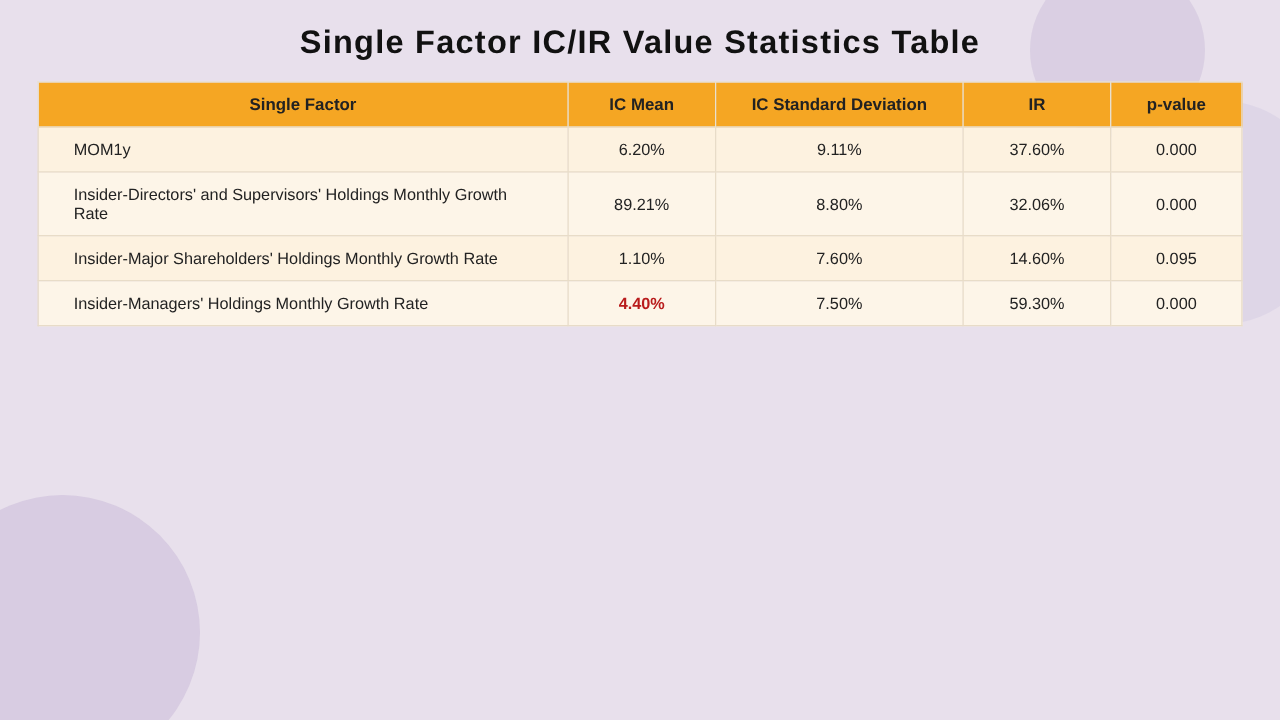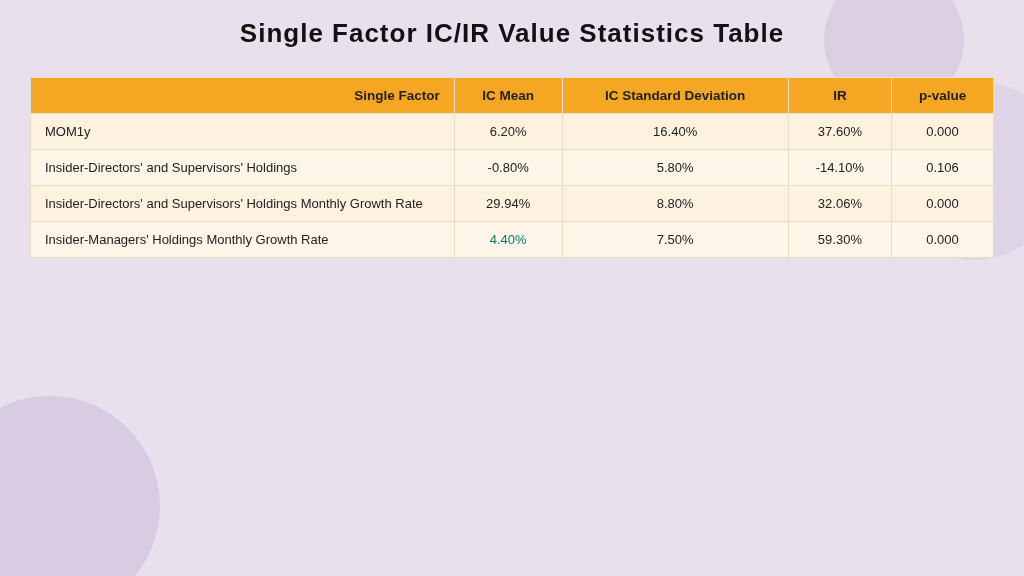--- a/index.html
+++ b/index.html
@@ -52,21 +52,21 @@
       position: relative;
       z-index: 1;
       padding: 18px 30px 12px 30px;
     }
 
     .page-title {
       text-align: center;
       font-size: 26px;
       font-weight: 900;
       color: #111;
-      margin-bottom: 28px;
+      margin-bottom: 16px;
       letter-spacing: 1px;
     }
 
     table {
       width: 100%;
       border-collapse: collapse;
       background: transparent;
     }
 
     thead tr {
@@ -75,48 +75,48 @@
 
     thead th {
       padding: 10px 14px;
       font-size: 13.5px;
       font-weight: 700;
       color: #222;
       border: 1.5px solid #e8e0d0;
     }
 
     thead th.col-factor {
-      text-align: right;
+      text-align: center;
       width: 44%;
     }
 
     tbody tr {
       background: #fdf2e0;
     }
 
     tbody tr:nth-child(even) {
       background: #fdf5e8;
     }
 
     tbody td {
-      padding: 10px 14px;
+      padding: 10px 28px;
       font-size: 13px;
       color: #222;
       border: 1.5px solid #e8dcc8;
       text-align: center;
     }
 
     tbody td.col-factor {
       text-align: left;
       font-size: 13px;
     }
 
     .highlight-pink {
-      color: #0f766e;
-      font-weight: 400;
+      color: #b91c1c;
+      font-weight: 700;
     }
   </style>
 </head>
 <body>
 
 <div class="bg-shape-left"></div>
 <div class="bg-shape-right"></div>
 <div class="bg-shape-top-right"></div>
 
 <div class="page-container">
@@ -129,37 +129,37 @@
         <th>IC   Mean</th>
         <th>IC Standard Deviation</th>
         <th>IR</th>
         <th>p-value</th>
       </tr>
     </thead>
     <tbody id="table-body">
     <tr>
           <td class="col-factor">MOM1y</td>
           <td>6.20%</td>
-          <td>16.40%</td>
+          <td>9.11%</td>
           <td>37.60%</td>
           <td>0.000</td>
         </tr>
         <tr>
-          <td class="col-factor">Insider-Directors'  and  Supervisors'  Holdings</td>
-          <td>-0.80%</td>
-          <td>5.80%</td>
-          <td>-14.10%</td>
-          <td>0.106</td>
-        </tr>
-        <tr>
           <td class="col-factor">Insider-Directors'  and  Supervisors'  Holdings  Monthly Growth Rate</td>
-          <td>29.94%</td>
+          <td>89.21%</td>
           <td>8.80%</td>
           <td>32.06%</td>
           <td>0.000</td>
+        </tr>
+        <tr>
+          <td class="col-factor">Insider-Major  Shareholders'  Holdings  Monthly  Growth  Rate</td>
+          <td>1.10%</td>
+          <td>7.60%</td>
+          <td>14.60%</td>
+          <td>0.095</td>
         </tr>
         <tr>
           <td class="col-factor">Insider-Managers'  Holdings  Monthly  Growth  Rate</td>
           <td class="highlight-pink">4.40%</td>
           <td>7.50%</td>
           <td>59.30%</td>
           <td>0.000</td>
         </tr>
       </tbody>
   </table>

